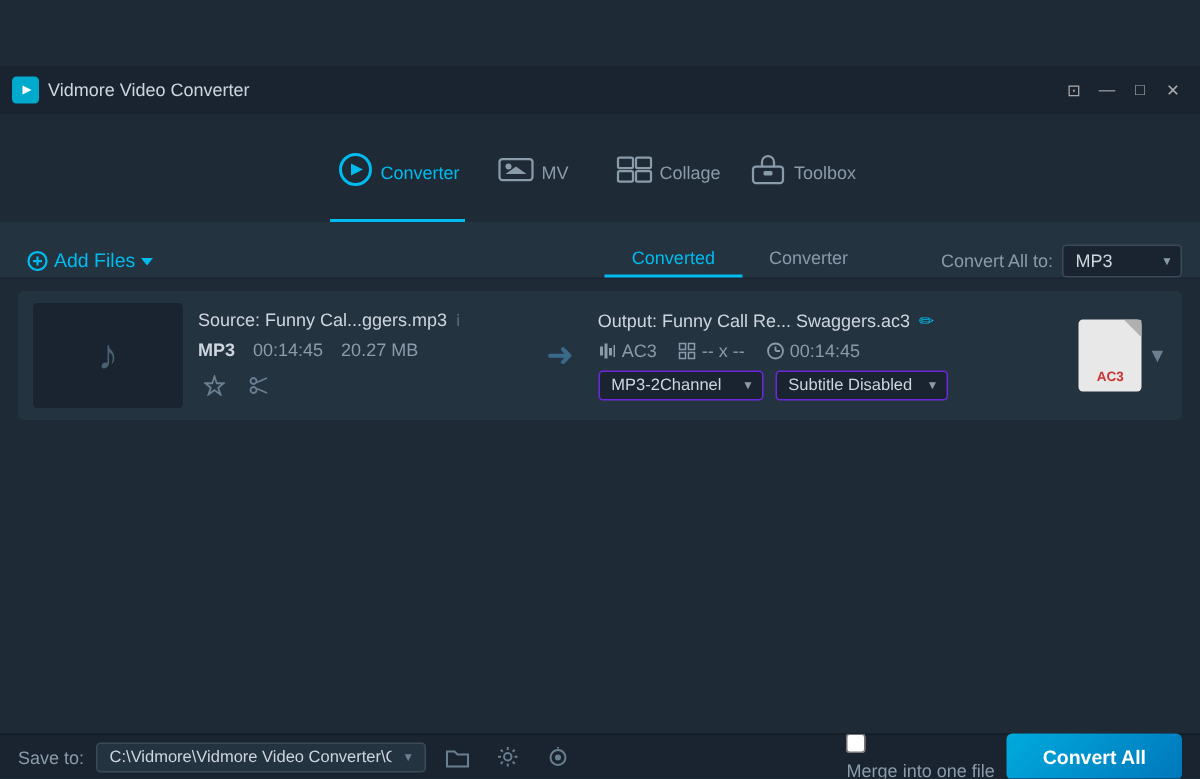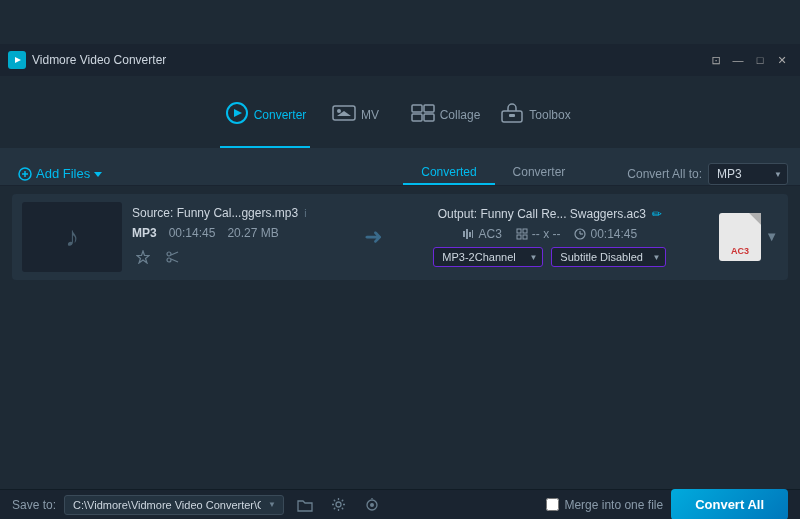--- a/index.html
+++ b/index.html
@@ -251,21 +251,20 @@
       flex-shrink: 0;
       padding: 0 6px;
     }
 
     
     .output-section {
       flex: 1.4;
       display: flex;
       flex-direction: column;
       gap: 6px;
-      align-items: center;
     }
     .output-header {
       display: flex;
       align-items: center;
       gap: 6px;
       font-size: 12px;
       color: #cdd6df;
     }
     .edit-icon {
       color: #00bbee;
@@ -367,20 +366,21 @@
       justify-content: center;
     }
     .bottom-spacer { flex: 1; }
     .merge-checkbox-label {
       display: flex;
       gap: 5px;
       color: #8a9baa;
       font-size: 12px;
       cursor: pointer;
       white-space: nowrap;
+      flex-direction: column;
     }
     .merge-checkbox {
       width: 13px;
       height: 13px;
       accent-color: #00bbee;
     }
     .convert-all-btn {
       background: linear-gradient(135deg, #00aadd, #0077bb);
       border: none;
       color: white;

